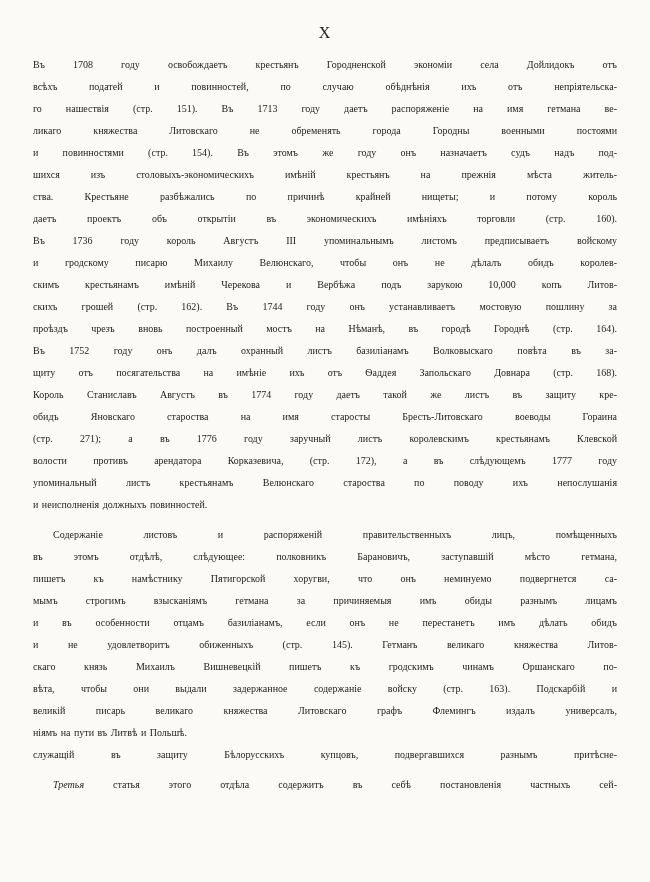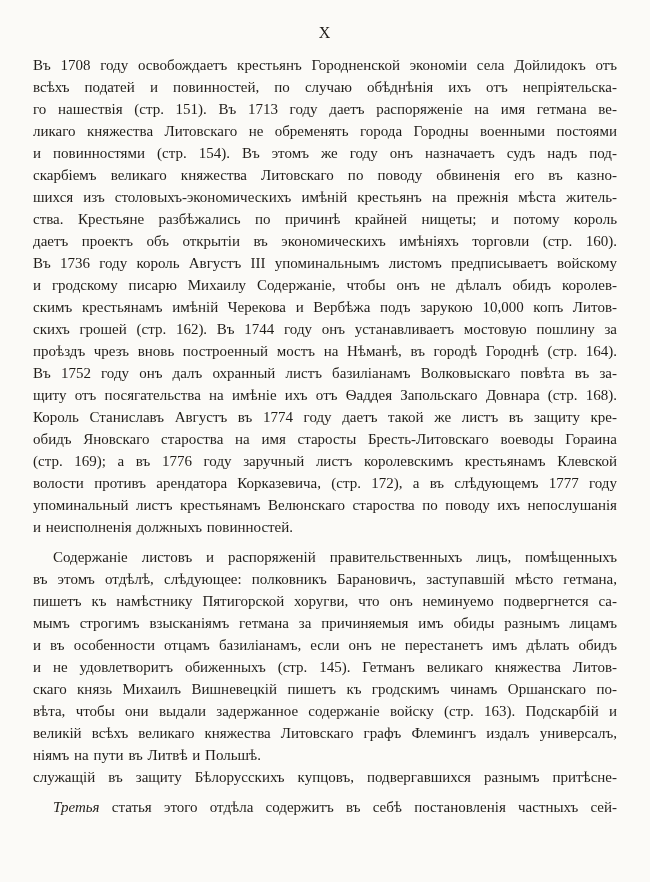--- a/index.html
+++ b/index.html
@@ -33,21 +33,21 @@
     .text-block {
       position: absolute;
       left: 33px;
       top: 54px;
       width: 584px;
     }
     .paragraph {
       margin: 0 0 8px 0;
     }
     .line {
-      font-size: 15px;
+      font-size: 10px;
       line-height: 22px;
       height: 22px;
       white-space: nowrap;
       text-align: justify;
       text-align-last: justify;
       word-spacing: 1px;
     }
     .line.last {
       text-align: center;
       text-align-last: left;
@@ -64,48 +64,47 @@
 
 <div class="page">
   <div class="page-number">X</div>
   <div class="text-block">
       <div class="paragraph">
         <div class="line">Въ 1708 году освобождаетъ крестьянъ Городненской экономіи села Дойлидокъ отъ</div>
         <div class="line">всѣхъ податей и повинностей, по случаю обѣднѣнія ихъ отъ непріятельска-</div>
         <div class="line">го нашествія (стр. 151).  Въ 1713 году даетъ распоряженіе на имя гетмана ве-</div>
         <div class="line">ликаго княжества Литовскаго не обременять города Городны военными постоями</div>
         <div class="line">и повинностями (стр. 154).  Въ этомъ же году онъ назначаетъ судъ надъ под-</div>
-        <div class="line">скарбіемъ великаго княжества Литовскаго по поводу обвиненія его въ казно-</div>
         <div class="line">шихся изъ столовыхъ-экономическихъ имѣній крестьянъ на прежнія мѣста житель-</div>
         <div class="line">ства.  Крестьяне разбѣжались по причинѣ крайней нищеты; и потому король</div>
         <div class="line">даетъ проектъ объ открытіи въ экономическихъ имѣніяхъ торговли (стр. 160).</div>
         <div class="line">Въ 1736 году король Августъ III упоминальнымъ листомъ предписываетъ войскому</div>
-        <div class="line">и гродскому писарю Михаилу Содержаніе, чтобы онъ не дѣлалъ обидъ королев-</div>
+        <div class="line">и гродскому писарю Михаилу Велюнскаго, чтобы онъ не дѣлалъ обидъ королев-</div>
         <div class="line">скимъ крестьянамъ имѣній Черекова и Вербѣжа подъ зарукою 10,000 копъ Литов-</div>
         <div class="line">скихъ грошей (стр. 162).  Въ 1744 году онъ устанавливаетъ мостовую пошлину за</div>
         <div class="line">проѣздъ чрезъ вновь построенный мостъ на Нѣманѣ, въ городѣ Городнѣ (стр. 164).</div>
         <div class="line">Въ 1752 году онъ далъ охранный листъ базиліанамъ Волковыскаго повѣта въ за-</div>
         <div class="line">щиту отъ посягательства на имѣніе ихъ отъ Ѳаддея Запольскаго Довнара (стр. 168).</div>
         <div class="line">Король Станиславъ Августъ въ 1774 году даетъ такой же листъ въ защиту кре-</div>
         <div class="line">обидъ Яновскаго староства на имя старосты Бресть-Литовскаго воеводы Гораина</div>
-        <div class="line">(стр. 169); а въ 1776 году заручный листъ королевскимъ крестьянамъ Клевской</div>
+        <div class="line">(стр. 271); а въ 1776 году заручный листъ королевскимъ крестьянамъ Клевской</div>
         <div class="line">волости противъ арендатора Корказевича, (стр. 172), а въ слѣдующемъ 1777 году</div>
         <div class="line">упоминальный листъ крестьянамъ Велюнскаго староства по поводу ихъ непослушанія</div>
         <div class="line last">и неисполненія должныхъ повинностей.</div>
       </div>
       <div class="paragraph">
         <div class="line indent">Содержаніе листовъ и распоряженій правительственныхъ лицъ, помѣщенныхъ</div>
         <div class="line">въ этомъ отдѣлѣ, слѣдующее: полковникъ Барановичъ, заступавшій мѣсто гетмана,</div>
         <div class="line">пишетъ къ намѣстнику Пятигорской хоругви, что онъ неминуемо подвергнется са-</div>
         <div class="line">мымъ строгимъ взысканіямъ гетмана за причиняемыя имъ обиды разнымъ лицамъ</div>
         <div class="line">и въ особенности отцамъ базиліанамъ, если онъ не перестанетъ имъ дѣлать обидъ</div>
         <div class="line">и не удовлетворитъ обиженныхъ (стр. 145).  Гетманъ великаго княжества Литов-</div>
         <div class="line">скаго князь Михаилъ Вишневецкій пишетъ къ гродскимъ чинамъ Оршанскаго по-</div>
         <div class="line">вѣта, чтобы они выдали задержанное содержаніе войску (стр. 163).  Подскарбій и</div>
-        <div class="line">великій всѣхъ великаго княжества Литовскаго графъ Флемингъ издалъ универсалъ,</div>
+        <div class="line">великій писарь великаго княжества Литовскаго графъ Флемингъ издалъ универсалъ,</div>
         <div class="line last">ніямъ на пути въ Литвѣ и Польшѣ.</div>
         <div class="line">служащій въ защиту Бѣлорусскихъ купцовъ, подвергавшихся разнымъ притѣсне-</div>
       </div>
       <div class="paragraph">
         <div class="line indent"><i>Третья</i> статья этого отдѣла содержитъ въ себѣ постановленія частныхъ сей-</div>
       </div>
     </div>
 </div>
 
 </body></html>

